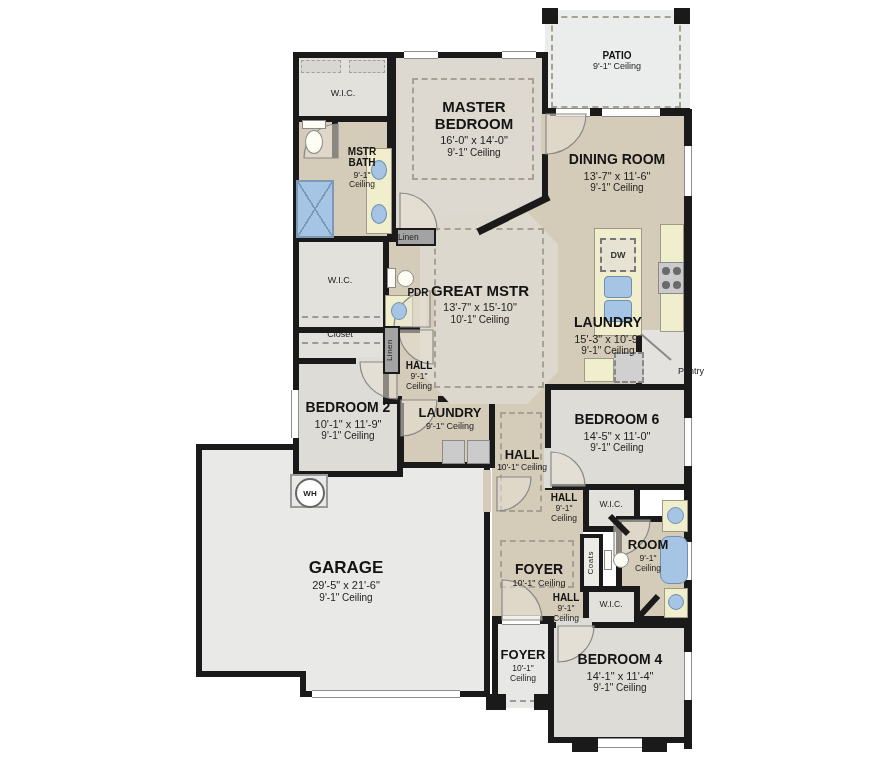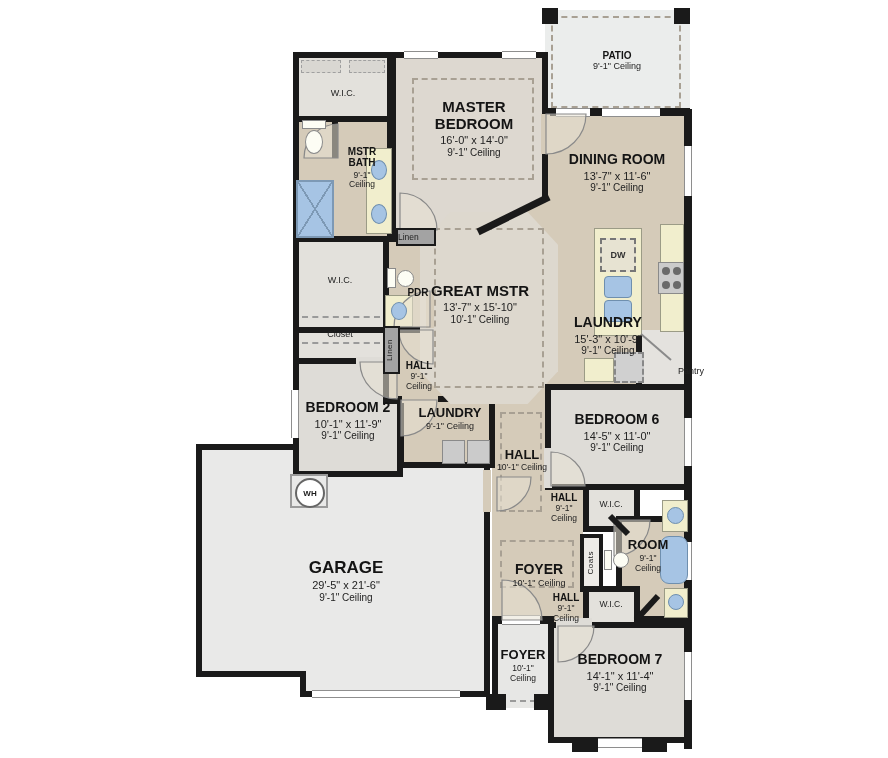--- a/index.html
+++ b/index.html
@@ -302,21 +302,21 @@
   <div class="lbl" style="left:546px;top:592px;width:40px">
     <div class="nm n11">HALL</div>
     <div class="c85" style="width:30px;margin:1px auto 0">9'-1" Ceiling</div>
   </div>
 
   <div class="lbl" style="left:584px;top:600px;width:54px">
     <div class="t9" style="font-size:8.5px">W.I.C.</div>
   </div>
 
   <div class="lbl" style="left:550px;top:652px;width:140px">
-    <div class="nm n14">BEDROOM 7</div>
+    <div class="nm n14">BEDROOM 4</div>
     <div class="d11">14'-1" x 11'-4"</div>
     <div class="c10">9'-1" Ceiling</div>
   </div>
 
   <div class="lbl" style="left:496px;top:648px;width:54px">
     <div class="nm n13">FOYER</div>
     <div class="c85" style="width:30px;margin:1px auto 0">10'-1" Ceiling</div>
   </div>
 
   <div class="lbl" style="left:268px;top:558px;width:156px">

